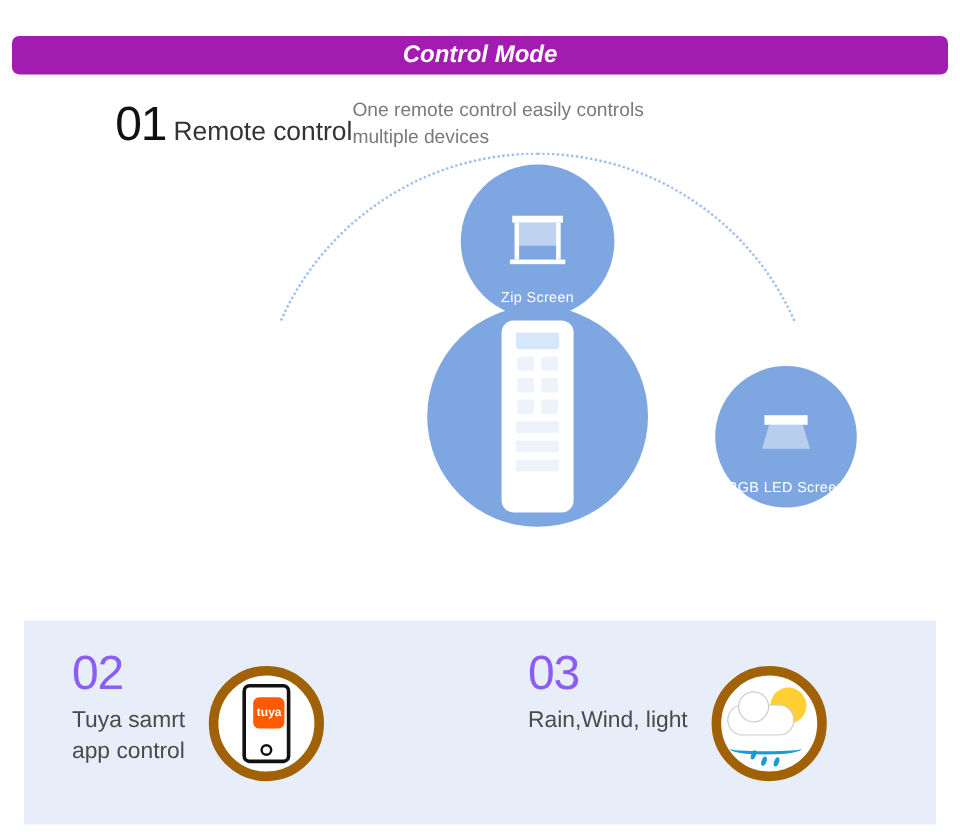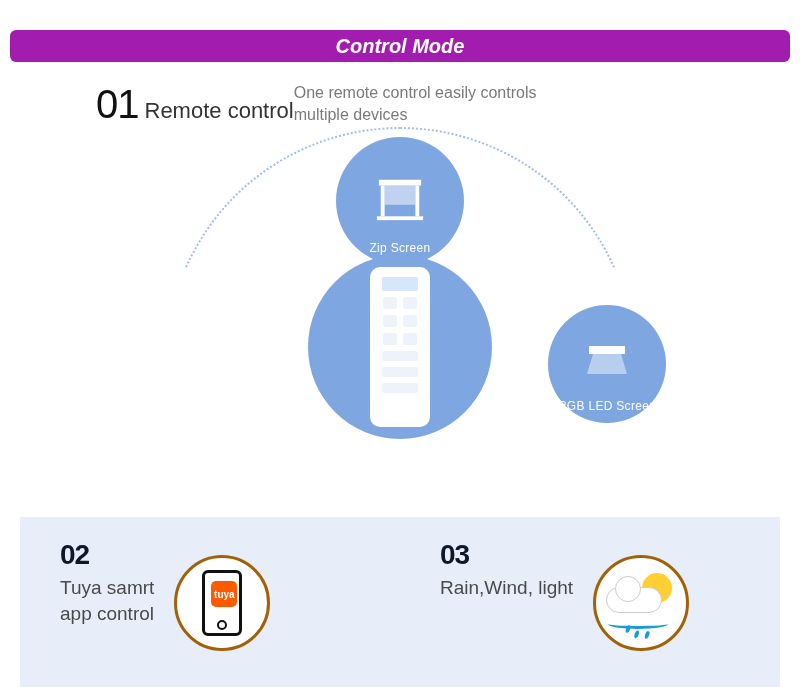--- a/index.html
+++ b/index.html
@@ -43,20 +43,21 @@
     font-size: 16px;
     color: #7a7a7a;
     line-height: 1.35;
     max-width: 300px;
   }
 
   .diagram {
     position: relative;
     width: 674px;
     height: 340px;
+    margin-left: 48px;
   }
   .arc {
     position: absolute;
     left: 165px;
     top: 0;
     width: 470px;
     height: 470px;
     border: 2px dotted #9fbef0;
     border-radius: 50%;
     clip-path: inset(0 0 70% 0);
@@ -128,26 +129,26 @@
   }
   .cell {
     flex: 1;
     display: flex;
     align-items: flex-start;
     padding-left: 40px;
     gap: 20px;
     position: relative;
   }
   .txtcol { display: flex; flex-direction: column; }
-  .num2 { font-size: 28px; font-weight: 700; color: #0f172a; letter-spacing: -1px; margin-bottom: 4px; }
+  .num2 { font-size: 40px; font-weight: 400; color: #8b5cf6; letter-spacing: -1px; margin-bottom: 4px; }
   .t2 { font-size: 19px; color: #4a4a4a; line-height: 1.35; }
 
   .circIcon {
     width: 96px; height: 96px;
-    border: 3px solid #a16207;
+    border: 8px solid #a16207;
     border-radius: 50%;
     display: flex;
     align-items: center;
     justify-content: center;
     background: #fff;
     position: relative;
     top: 16px;
     flex: 0 0 96px;
   }
   .phone {

